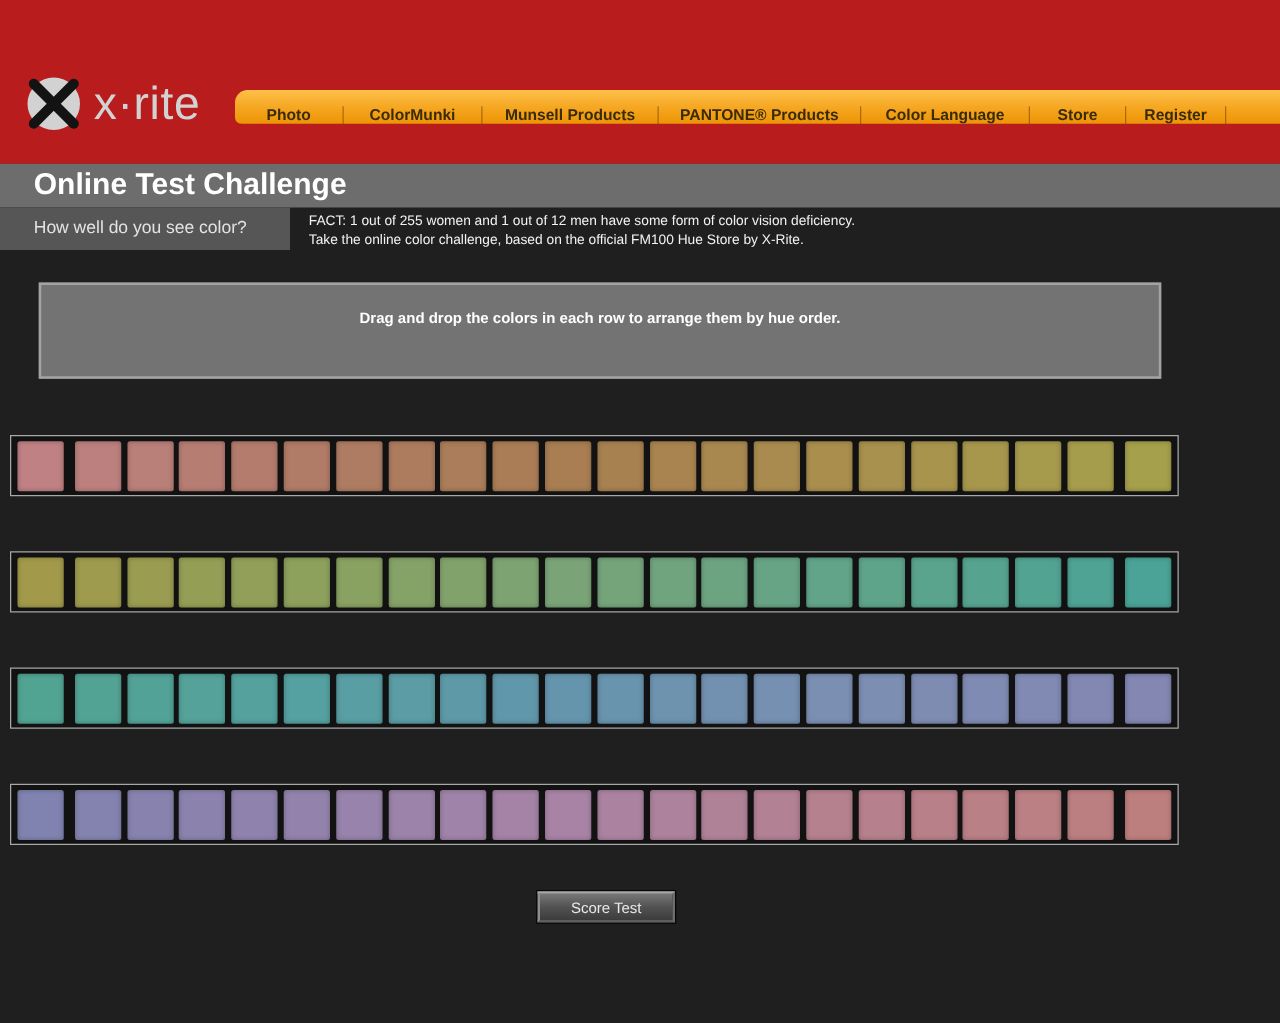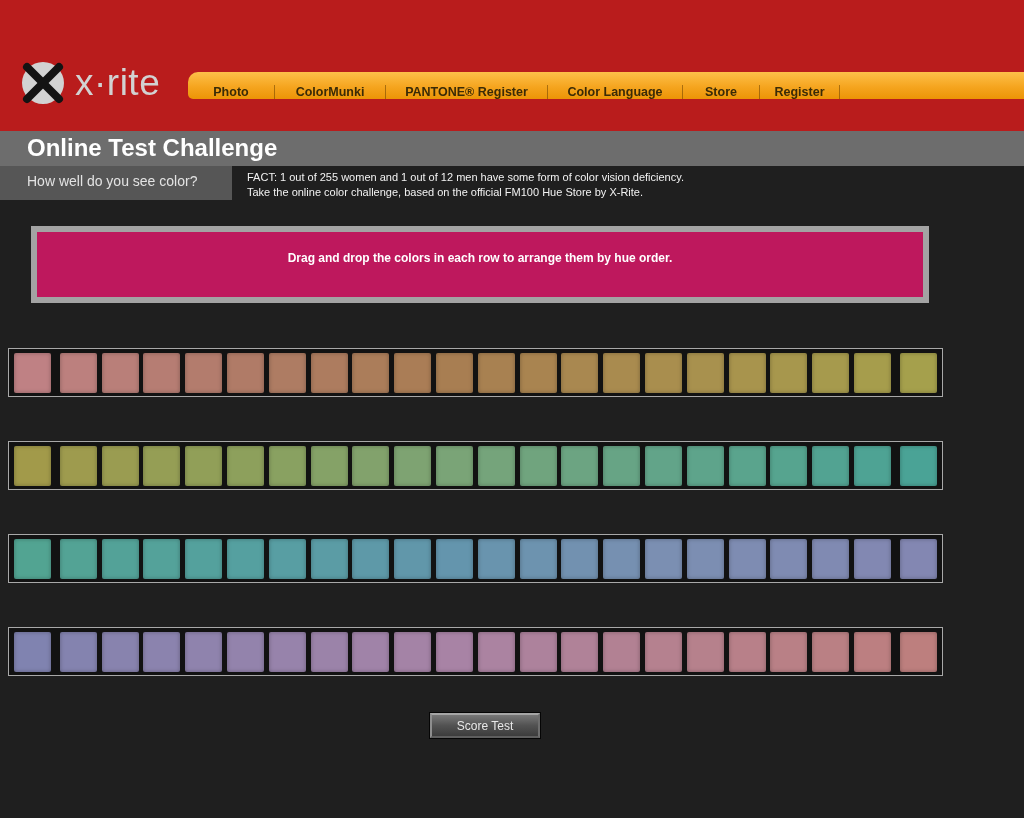--- a/index.html
+++ b/index.html
@@ -39,21 +39,21 @@
 
   .tagline-tab {
     position:absolute; top:166px; left:0; width:232px; height:34px;
     background:#565656; color:#e3e3e3; font-size:14px; line-height:30px; padding-left:27px;
   }
   .fact { position:absolute; top:170px; left:247px; font-size:11px; color:#f2f2f2; line-height:15px; }
 
   
   .instructions {
     position:absolute; top:226px; left:31px; width:898px; height:77px;
-    border:6px solid #a3a3a3; background:#be185d; text-align:center;
+    border:2px solid #a3a3a3; background:#737373; text-align:center;
   }
   .instructions .line1 { margin:19px 0 0; font-size:12px; font-weight:bold; color:#ffffff; }
   .instructions .line2 { margin:13px 0 0; font-size:12px; color:#d8d8d8; }
 
   
   .chip-row {
     position:absolute; left:8px; width:935px; height:49px;
     border:1px solid #a8a8a8; background:#121212;
     display:flex; align-items:center; justify-content:space-between;
     padding:0 5px;
@@ -89,21 +89,22 @@
       <circle cx="23" cy="23" r="21" fill="#d2d2d2"></circle>
       <line x1="7" y1="7" x2="39" y2="39" stroke="#131313" stroke-width="8" stroke-linecap="round"></line>
       <line x1="39" y1="7" x2="7" y2="39" stroke="#131313" stroke-width="8" stroke-linecap="round"></line>
     </svg>
     <span class="logo-text" data-interactable="false">x·rite</span>
   </div>
 
   <nav class="navbar" data-interactable="false">
     <div class="nav-item" style="width:87px" data-interactable="true">Photo</div>
     <div class="nav-item" style="width:111px" data-interactable="true">ColorMunki</div>
-    <div class="nav-item" style="width:162px" data-interactable="true">PANTONE® Register</div>
+    <div class="nav-item" style="width:141px" data-interactable="true">Munsell Products</div>
+    <div class="nav-item" style="width:162px" data-interactable="true">PANTONE® Products</div>
     <div class="nav-item" style="width:135px" data-interactable="true">Color Language</div>
     <div class="nav-item" style="width:77px" data-interactable="true">Store</div>
     <div class="nav-item" style="width:80px" data-interactable="true">Register</div>
     <div class="nav-filler" data-interactable="false"></div>
   </nav>
 </div>
 
 <div class="title-bar" data-interactable="false">
   <h1 data-interactable="false">Online Test Challenge</h1>
 </div>

